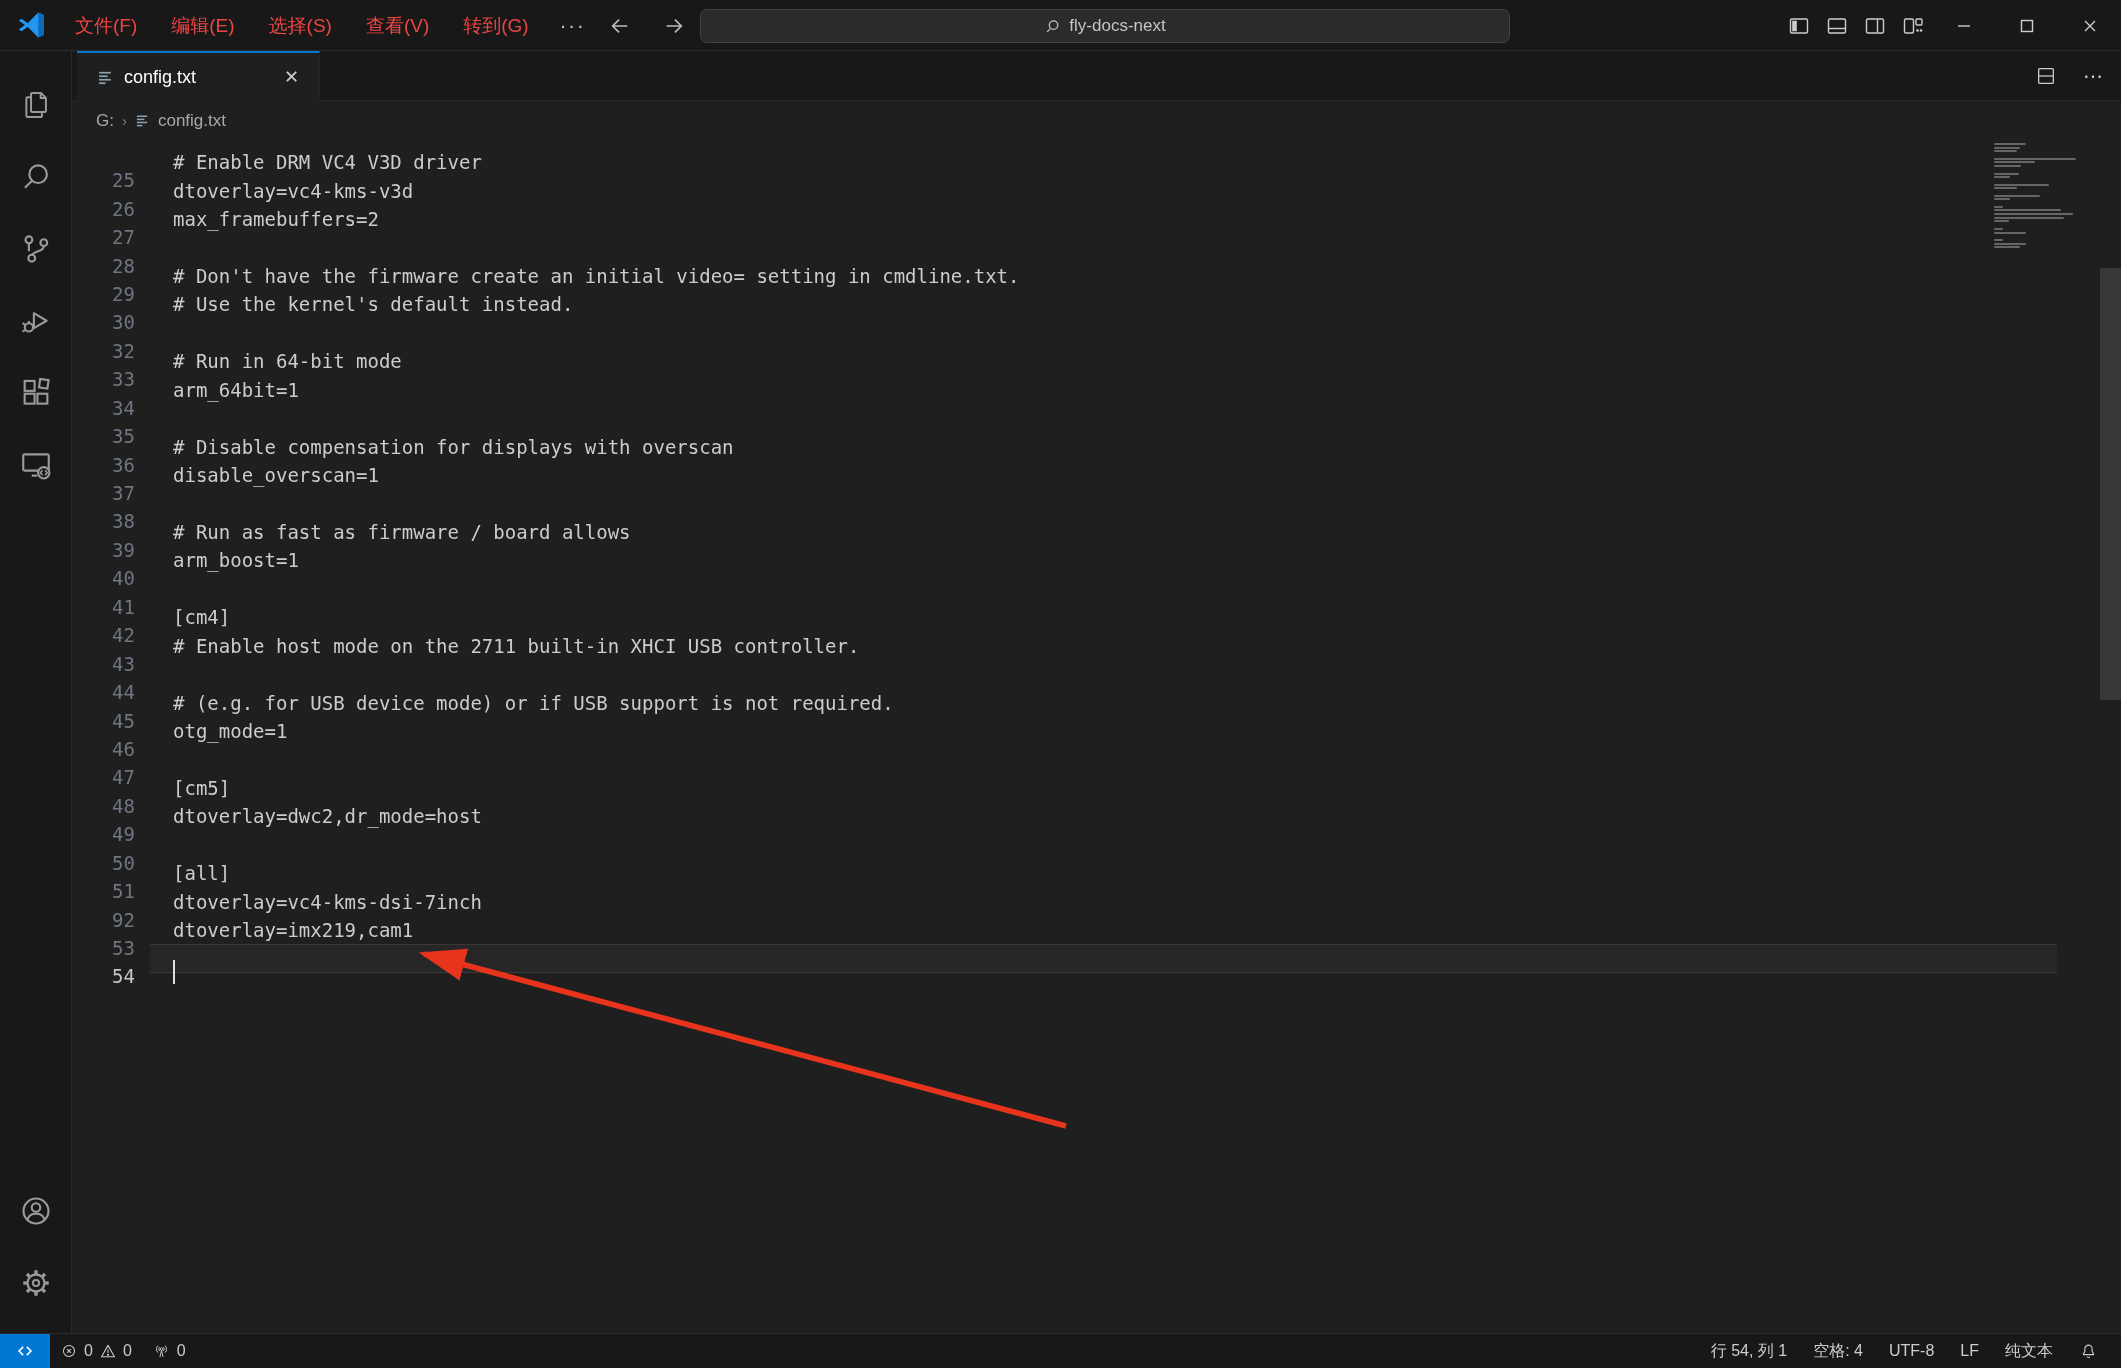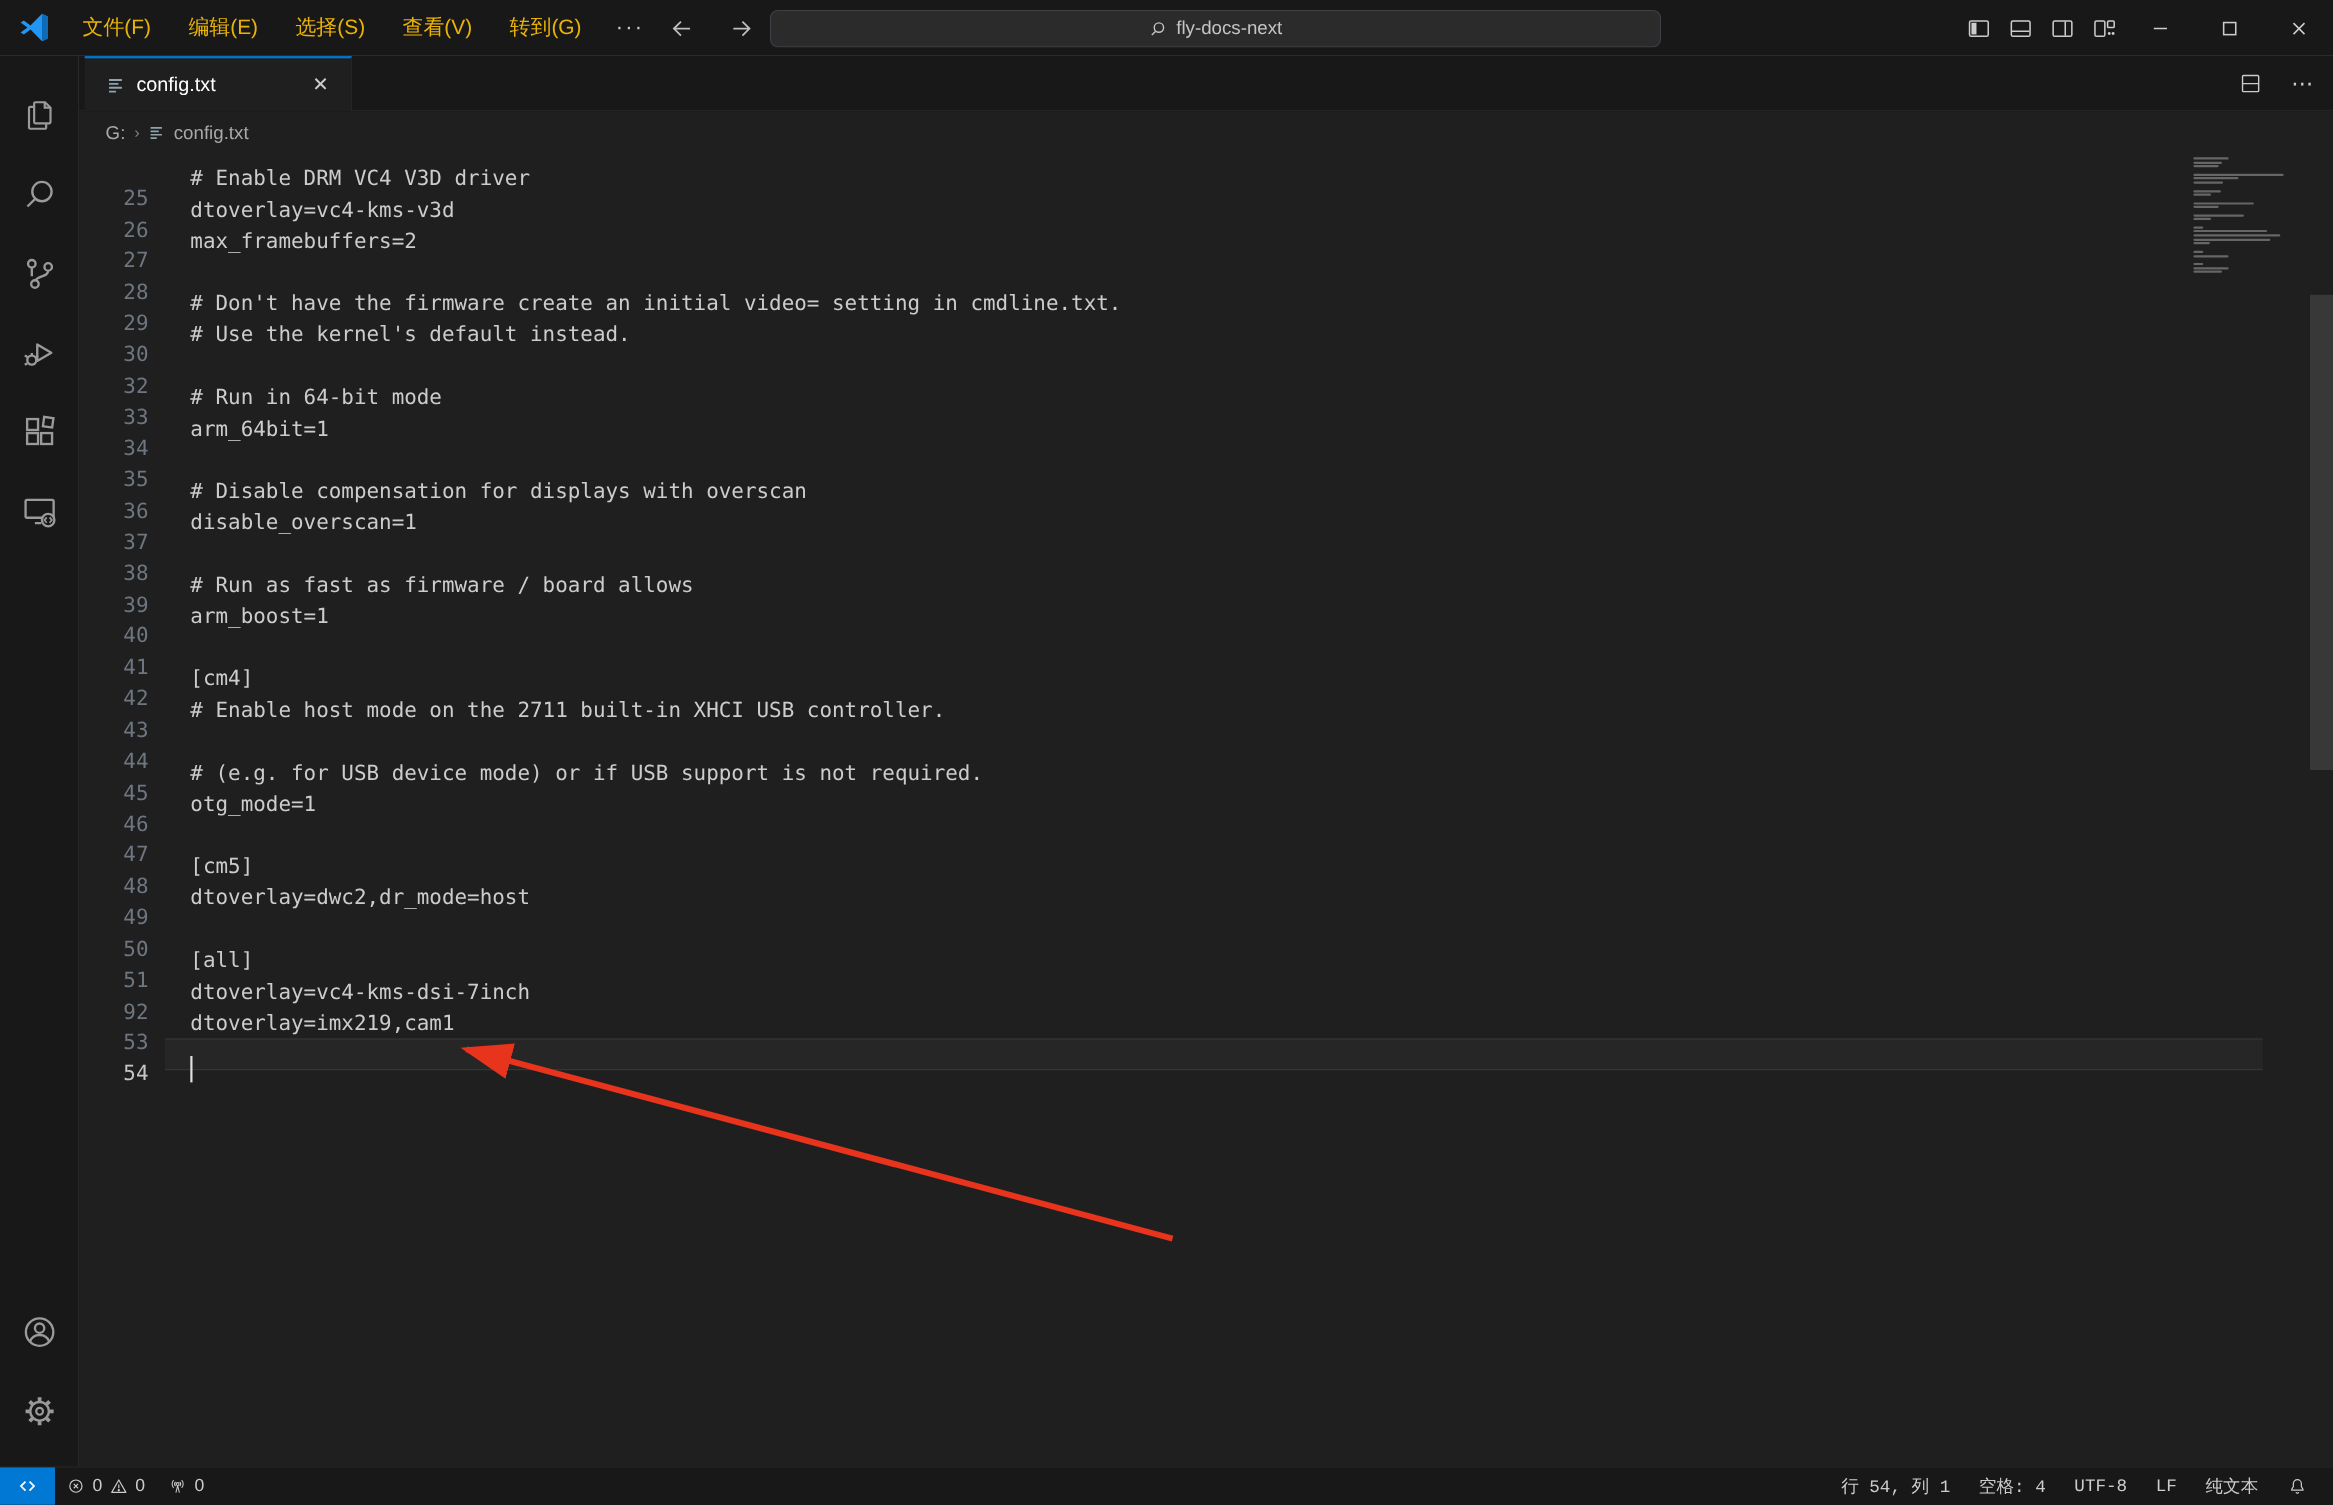--- a/index.html
+++ b/index.html
@@ -4,21 +4,21 @@
 <style>
   * { margin:0; padding:0; box-sizing:border-box; }
   html,body { width:2121px; height:1368px; overflow:hidden; background:#1f1f1f;
               font-family:"Liberation Sans", sans-serif; color:#cccccc; }
 
   
   .titlebar { position:relative; width:2121px; height:51px; background:#181818;
               border-bottom:1px solid #2b2b2b; }
   .logo { position:absolute; left:16px; top:10px; width:30px; height:30px; }
   .menus { position:absolute; left:58px; top:0; height:51px; display:flex; align-items:center; }
-  .menu-item { padding:0 17px; font-size:19px; color:#eab308; height:51px; line-height:51px; cursor:default; }
+  .menu-item { padding:0 17px; font-size:19px; color:#ef4444; height:51px; line-height:51px; cursor:default; }
   .menu-more { padding:0 14px; font-size:20px; letter-spacing:2px; color:#cccccc; }
   .nav-arrows { position:absolute; left:600px; top:0; height:51px; display:flex; align-items:center; gap:14px; }
   .nav-btn { width:40px; height:36px; display:flex; align-items:center; justify-content:center; border-radius:6px; }
   .searchbox { position:absolute; left:700px; top:9px; width:810px; height:34px;
                background:#2b2b2b; border:1px solid #3f3f46; border-radius:7px;
                display:flex; align-items:center; justify-content:center; gap:8px;
                color:#c5c5c5; font-size:17px; }
   .tb-right { position:absolute; right:0; top:0; height:51px; display:flex; align-items:center; }
   .layout-icon { width:38px; height:51px; display:flex; align-items:center; justify-content:center; }
   .win-btn { width:63px; height:51px; display:flex; align-items:center; justify-content:center; }
@@ -71,21 +71,21 @@
 
   
   .arrow-overlay { position:fixed; left:0; top:0; width:2121px; height:1368px; pointer-events:none; z-index:40; }
 
   
   .statusbar { display:flex; align-items:center; width:2121px; height:35px; background:#181818;
                border-top:1px solid #2b2b2b; font-size:16px; color:#cccccc; }
   .sb-remote { width:50px; height:35px; background:#0078d4; display:flex; align-items:center; justify-content:center; }
   .sb-group { display:flex; align-items:center; gap:6px; padding:0 10px; height:35px; }
   .sb-right { margin-left:auto; display:flex; align-items:center; gap:0; padding-right:10px; }
-  .sb-item { padding:0 13px; height:35px; display:flex; align-items:center; gap:6px;font-family:Liberation Mono, monospace; }
+  .sb-item { padding:0 13px; height:35px; display:flex; align-items:center; gap:6px; }
   svg.icon { display:block; }
 </style>
 </head>
 <body>
 
 <div class="titlebar">
   <svg class="logo" viewBox="0 0 100 100">
     <path fill="#2196f3" d="M74 8 L39 44 L19 29 L9 35 L30 50 L9 65 L19 71 L39 56 L74 92 L92 83 L92 17 Z"></path>
     <path fill="#0d6bb8" d="M74 8 L74 92 L92 83 L92 17 Z"></path>
   </svg>

